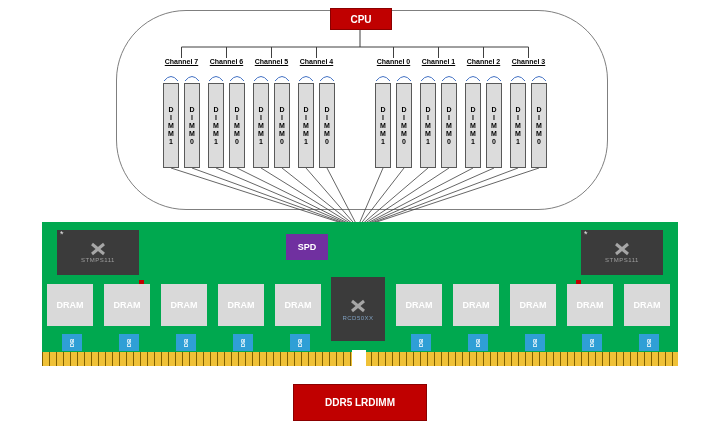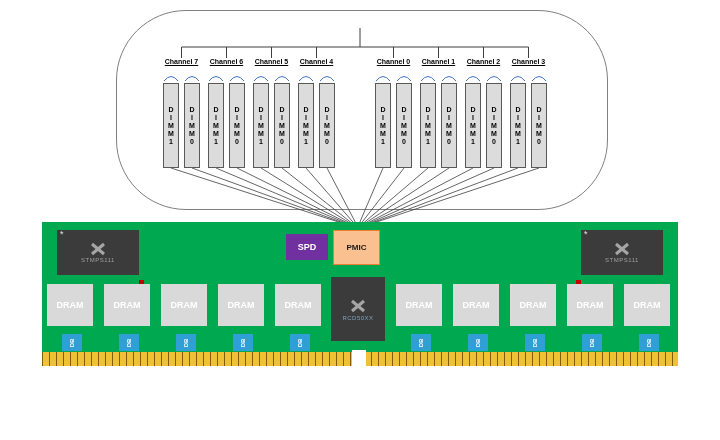--- a/index.html
+++ b/index.html
@@ -110,20 +110,21 @@
       <line x1="404" y1="168" x2="359.1" y2="226"></line>
       <line x1="428" y1="168" x2="360" y2="226"></line>
       <line x1="449" y1="168" x2="360.9" y2="226"></line>
       <line x1="473" y1="168" x2="361.8" y2="226"></line>
       <line x1="494" y1="168" x2="362.7" y2="226"></line>
       <line x1="518" y1="168" x2="363.6" y2="226"></line>
       <line x1="539" y1="168" x2="364.5" y2="226"></line>
     </g>
   </svg>
 
+  <div class="cpu">CPU</div>
 
   <div class="ch-label" style="left:157px">Channel 7</div>
   <div class="ch-label" style="left:202px">Channel 6</div>
   <div class="ch-label" style="left:247px">Channel 5</div>
   <div class="ch-label" style="left:292px">Channel 4</div>
   <div class="ch-label" style="left:369px">Channel 0</div>
   <div class="ch-label" style="left:414px">Channel 1</div>
   <div class="ch-label" style="left:459px">Channel 2</div>
   <div class="ch-label" style="left:504px">Channel 3</div>
 
@@ -190,21 +191,20 @@
     <div class="chip stmps" style="left:539px">
       <span class="star">*</span>
       <svg width="18" height="14">
         <line x1="3" y1="2" x2="15" y2="12" stroke="#A6A6A6" stroke-width="3"></line>
         <line x1="15" y1="2" x2="3" y2="12" stroke="#A6A6A6" stroke-width="3"></line>
       </svg>
       <span class="chip-label">STMPS111</span>
     </div>
 
     <div class="spd">SPD</div>
-    <div class="pmic">PMIC</div>
 
     <div class="redbit" style="left:97px"></div>
     <div class="redbit" style="left:534px"></div>
 
     <div class="dram" style="left:5px">DRAM</div>
     <div class="dram" style="left:62px">DRAM</div>
     <div class="dram" style="left:119px">DRAM</div>
     <div class="dram" style="left:176px">DRAM</div>
     <div class="dram" style="left:233px">DRAM</div>
     <div class="dram" style="left:354px">DRAM</div>
@@ -249,14 +249,15 @@
         <span class="db-t">DB</span>
       </div>
     <div class="db" style="left:597px">
         <span class="db-t">DB</span>
       </div>
 
     <div class="gold"></div>
     <div class="notch"></div>
   </div>
 
+  <div class="caption">DDR5 LRDIMM</div>
 
 </div>
 
 </body></html>

